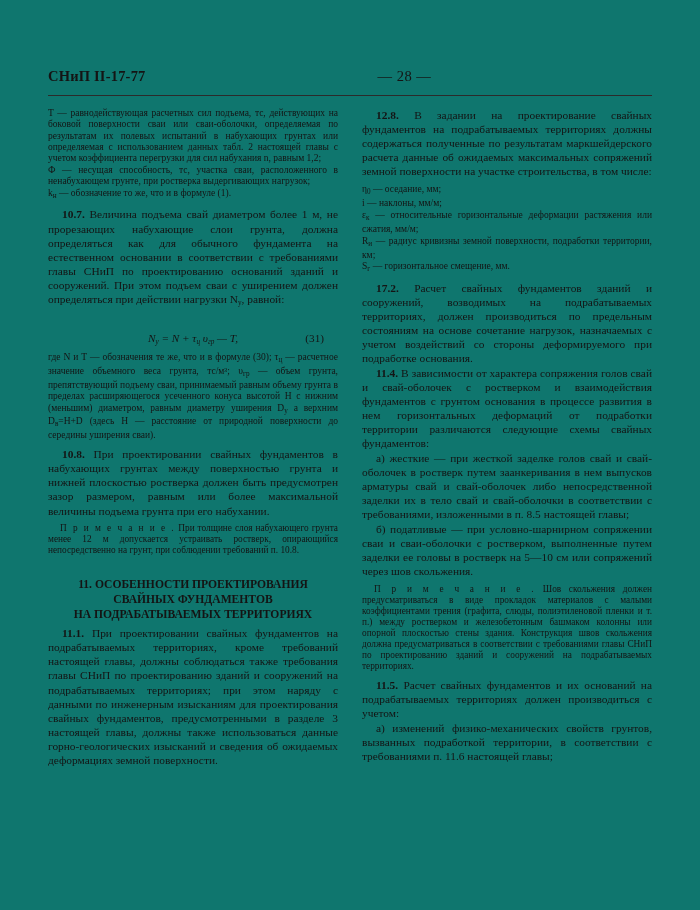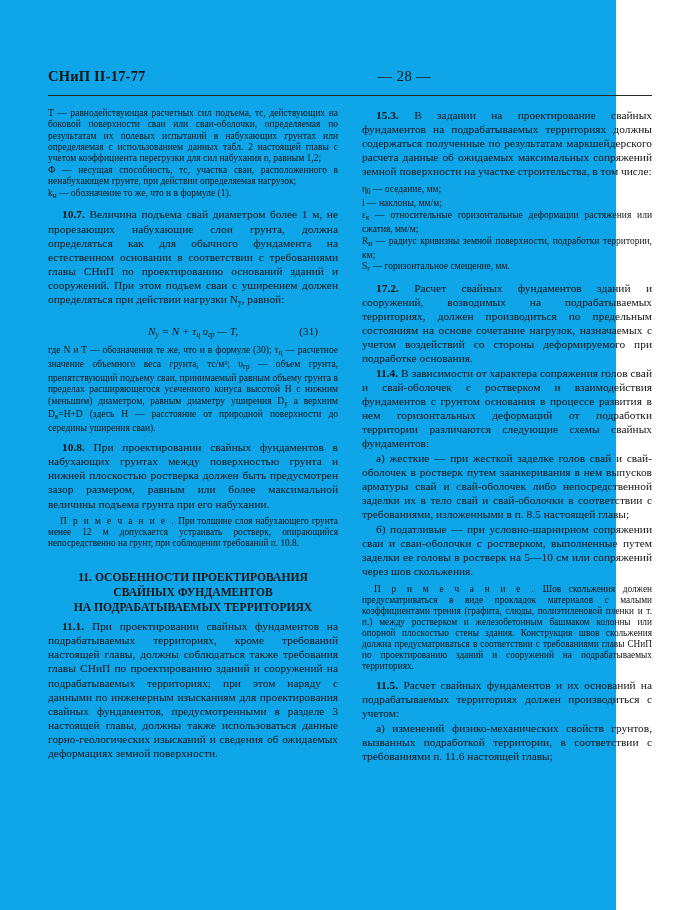--- a/index.html
+++ b/index.html
@@ -11,23 +11,23 @@
     width: 700px;
     height: 910px;
     font-family: "Liberation Serif", serif;
     color: #141414;
     position: relative;
     overflow: hidden;
   }
   .page {
     position: absolute;
     left: 0; top: 0;
-    width: 616px;
+    width: 700px;
     height: 910px;
-    background: #0ea5e9;
+    background: #0f766e;
   }
   .header {
     position: absolute;
     left: 48px;
     top: 68px;
     width: 604px;
     display: flex;
     align-items: baseline;
   }
   .header .code {
@@ -84,26 +84,26 @@
     line-height: 11.1px;
     text-indent: 12px;
   }
   .sect-num {
     font-weight: bold;
   }
   .formula {
     text-align: center;
     font-size: 11.2px;
     font-style: italic;
-    margin: 15px 0 7px 0;
+    margin: 22px 0 7px 0;
     position: relative;
   }
   .formula .fnum {
     position: absolute;
-    right: 20px;
+    right: 14px;
     font-style: normal;
   }
   .center-head {
     text-align: center;
     font-weight: bold;
     font-size: 11.6px;
     line-height: 14.6px;
     margin: 22px 0 4px 0;
   }
   .center-head .ln {
@@ -123,21 +123,21 @@
   <div class="header">
     <span class="code">СНиП II-17-77</span>
     <span class="pageno">— 28 —</span>
   </div>
   <div class="rule"></div>
 
   <div class="columns">
 
     <div class="col">
       <p class="small">T — равнодействующая расчетных сил подъема, тс, действующих на боковой поверхности сваи или сваи-оболочки, определяемая по результатам их полевых испытаний в набухающих грунтах или определяемая с использованием данных табл. 2 настоящей главы с учетом коэффициента перегрузки для сил набухания n, равным 1,2;</p>
-      <p class="small">Ф — несущая способность, тс, участка сваи, расположенного в ненабухающем грунте, при действии определяемая нагрузок;</p>
+      <p class="small">Ф — несущая способность, тс, участка сваи, расположенного в ненабухающем грунте, при ростверка выдергивающих нагрузок;</p>
       <p class="small">k<sub>н</sub> — обозначение то же, что и в формуле (1).</p>
       <div class="gap-s"></div>
       <p class="body"><span class="sect-num">10.7.</span> <span>Величина подъема свай диаметром более 1 м, не прорезающих набухающие слои грунта, должна определяться как для обычного фундамента на естественном основании в соответствии с требованиями главы СНиП по проектированию оснований зданий и сооружений. При этом подъем сваи с уширением должен определяться при действии нагрузки N<sub>у</sub>, равной:</span></p>
       <div class="formula">
         <span>N<sub>у</sub> = N + τ<sub>ц</sub> υ<sub>гр</sub> — T,</span>
         <span class="fnum">(31)</span>
       </div>
       <p class="small">где N и T — обозначения те же, что и в формуле (30); τ<sub>ц</sub> — расчетное значение объемного веса грунта, тс/м³; υ<sub>гр</sub> — объем грунта, препятствующий подъему сваи, принимаемый равным объему грунта в пределах расширяющегося усеченного конуса высотой H с нижним (меньшим) диаметром, равным диаметру уширения D<sub>у</sub> а верхним D<sub>в</sub>=H+D (здесь H — расстояние от природной поверхности до середины уширения сваи).</p>
       <div class="gap-s"></div>
       <p class="body"><span class="sect-num">10.8.</span> <span>При проектировании свайных фундаментов в набухающих грунтах между поверхностью грунта и нижней плоскостью ростверка должен быть предусмотрен зазор размером, равным или более максимальной величины подъема грунта при его набухании.</span></p>
@@ -145,21 +145,21 @@
       <p class="note"><span class="sp">П р и м е ч а н и е .</span> <span>При толщине слоя набухающего грунта менее 12 м допускается устраивать ростверк, опирающийся непосредственно на грунт, при соблюдении требований п. 10.8.</span></p>
       <div class="center-head">
         <span class="ln">11. ОСОБЕННОСТИ ПРОЕКТИРОВАНИЯ</span>
         <span class="ln">СВАЙНЫХ ФУНДАМЕНТОВ</span>
         <span class="ln">НА ПОДРАБАТЫВАЕМЫХ ТЕРРИТОРИЯХ</span>
       </div>
       <p class="body"><span class="sect-num">11.1.</span> <span>При проектировании свайных фундаментов на подрабатываемых территориях, кроме требований настоящей главы, должны соблюдаться также требования главы СНиП по проектированию зданий и сооружений на подрабатываемых территориях; при этом наряду с данными по инженерным изысканиям для проектирования свайных фундаментов, предусмотренными в разделе 3 настоящей главы, должны также использоваться данные горно-геологических изысканий и сведения об ожидаемых деформациях земной поверхности.</span></p>
     </div>
 
     <div class="col">
-      <p class="body"><span class="sect-num">15.3.</span> <span>В задании на проектирование свайных фундаментов на подрабатываемых территориях должны содержаться полученные по результатам маркшейдерского расчета данные об ожидаемых максимальных сопряжений земной поверхности на участке строительства, в том числе:</span></p>
+      <p class="body"><span class="sect-num">12.8.</span> <span>В задании на проектирование свайных фундаментов на подрабатываемых территориях должны содержаться полученные по результатам маркшейдерского расчета данные об ожидаемых максимальных сопряжений земной поверхности на участке строительства, в том числе:</span></p>
       <div class="gap-s"></div>
       <p class="small">η<sub>0</sub> — оседание, мм;</p>
       <p class="small">i — наклоны, мм/м;</p>
       <p class="small">ε<sub>к</sub> — относительные горизонтальные деформации растяжения или сжатия, мм/м;</p>
       <p class="small">R<sub>и</sub> — радиус кривизны земной поверхности, подработки территории, км;</p>
       <p class="small">S<sub>г</sub> — горизонтальное смещение, мм.</p>
       <div class="gap-s"></div>
       <p class="body"><span class="sect-num">17.2.</span> <span>Расчет свайных фундаментов зданий и сооружений, возводимых на подрабатываемых территориях, должен производиться по предельным состояниям на основе сочетание нагрузок, назначаемых с учетом воздействий со стороны деформируемого при подработке основания.</span></p>
       <p class="body"><span class="sect-num">11.4.</span> <span>В зависимости от характера сопряжения голов свай и свай-оболочек с ростверком и взаимодействия фундаментов с грунтом основания в процессе развития в нем горизонтальных деформаций от подработки территории различаются следующие схемы свайных фундаментов:</span></p>
       <p class="body">а) жесткие — при жесткой заделке голов свай и свай-оболочек в ростверк путем заанкеривания в нем выпусков арматуры свай и свай-оболочек либо непосредственной заделки их в тело свай и свай-оболочки в соответствии с требованиями, изложенными в п. 8.5 настоящей главы;</p>

